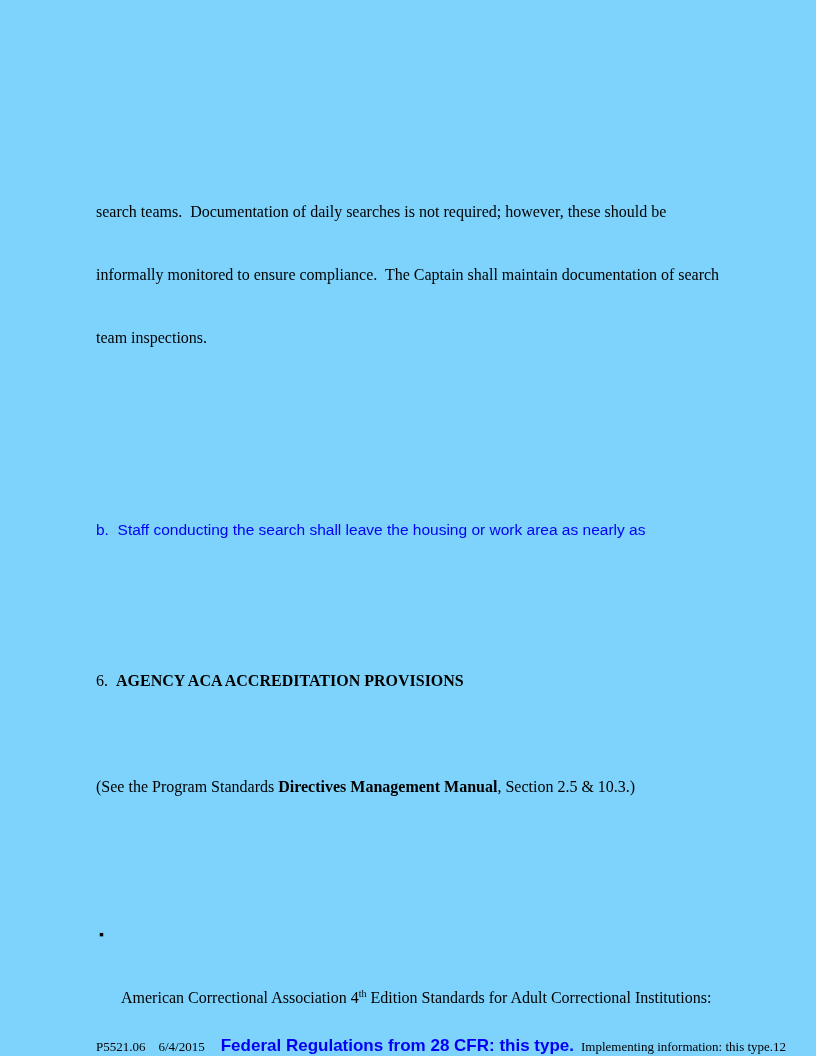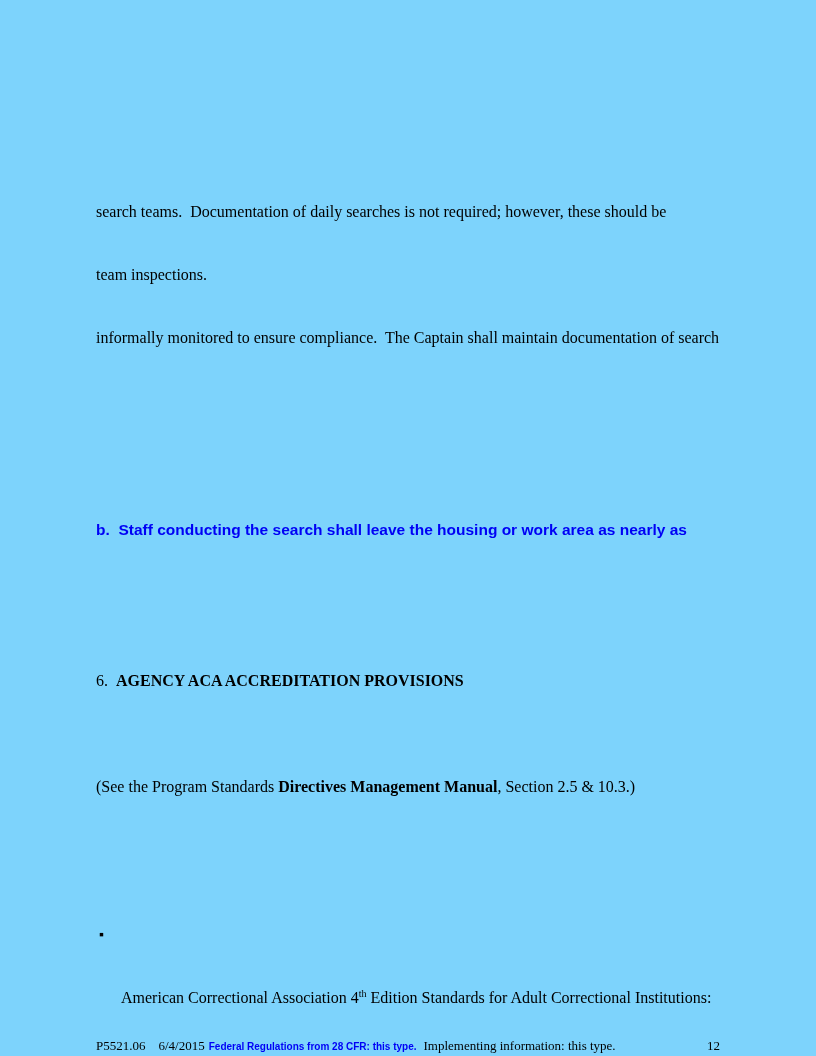--- a/index.html
+++ b/index.html
@@ -18,21 +18,21 @@
     top: 96px;
     width: 628px;
     font-size: 16px;
     line-height: 21px;
     white-space: pre-wrap;
   }
   .block { margin: 0 0 22px 0; }
   .line { white-space: pre; }
   .blue-heading {
     font-family: "Liberation Sans", sans-serif;
-    font-weight: bold;
+    font-weight: normal;
     color: #0000f5;
     font-size: 15.5px;
     line-height: 22px;
   }
   .bold { font-weight: bold; }
   sup.ordinal { font-size: 10px; line-height: 0; vertical-align: super; }
   .bullet-item { position: relative; padding-left: 25px; }
   .bullet-item .marker {
     position: absolute;
     left: 3px;
@@ -46,39 +46,39 @@
     right: 96px;
     top: 1038px;
     display: flex;
     align-items: baseline;
     font-size: 13px;
     line-height: 16px;
     white-space: pre;
   }
   .footer .date { margin-left: 13px; text-align: center; }
   .footer .footer-blue {
-    margin-left: 4px;
+    margin-left: 16px;
     font-family: "Liberation Sans", sans-serif;
     font-weight: bold;
     color: #0000f5;
-    font-size: 10px;
+    font-size: 17px;
   }
   .footer .footer-plain { margin-left: 7px; }
   .footer .page-num { margin-left: auto; text-align: right; }
 </style>
 </head>
 <body>
 
 <div class="page">
   <div class="content">
 
     <div class="block">
       <div class="line">search teams.  Documentation of daily searches is not required; however, these should be</div>
+      <div class="line">informally monitored to ensure compliance.  The Captain shall maintain documentation of search</div>
       <div class="line">team inspections.</div>
-      <div class="line">informally monitored to ensure compliance.  The Captain shall maintain documentation of search</div>
     </div>
 
     <div class="block blue-heading">
       <div class="line">b.  Staff conducting the search shall leave the housing or work area as nearly as</div>
     </div>
 
     <div class="block line"><span>6.  </span><span class="bold">AGENCY ACA ACCREDITATION PROVISIONS</span></div>
 
     <div class="block line"><span>(See the Program Standards </span><span class="bold">Directives Management Manual</span><span>, Section 2.5 &amp; 10.3.)</span></div>
 

